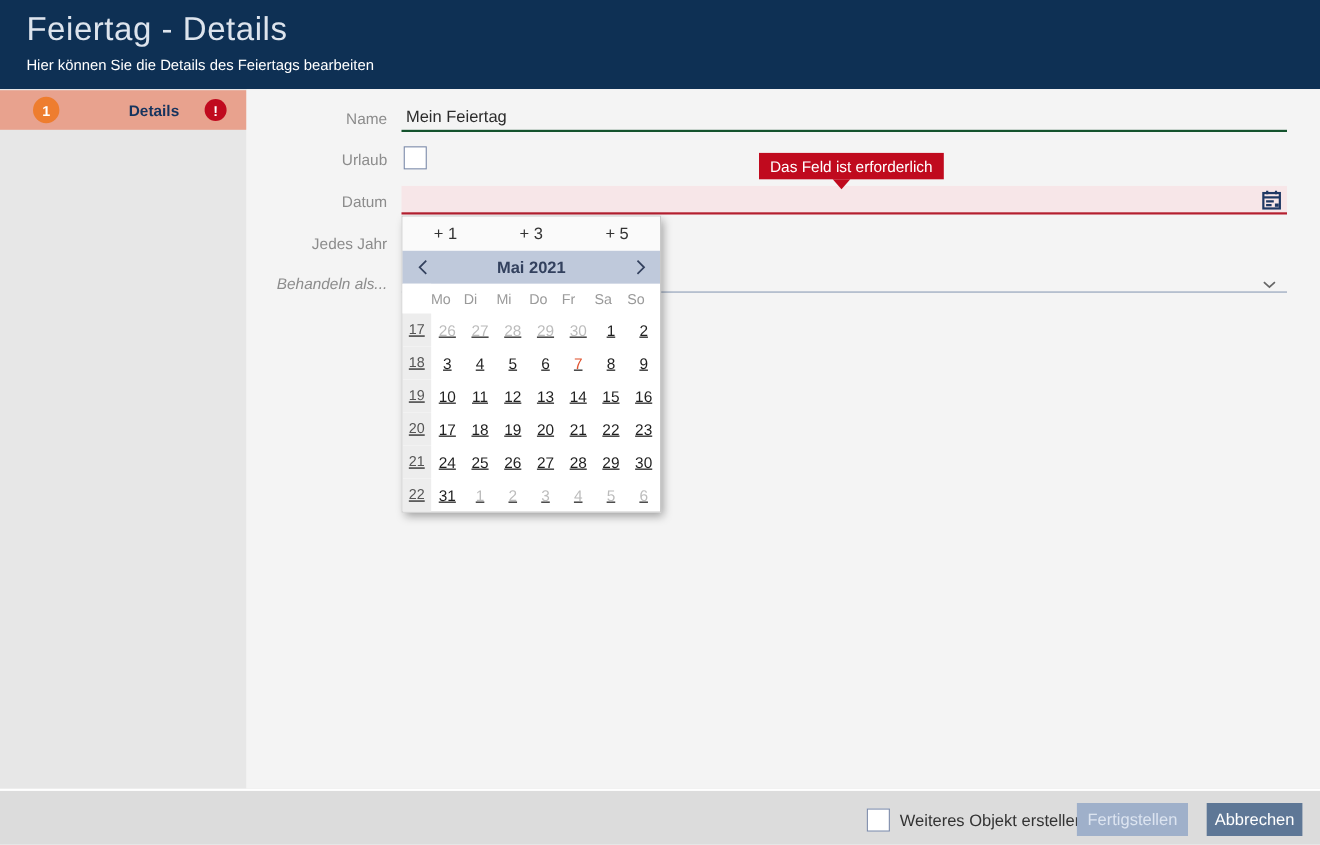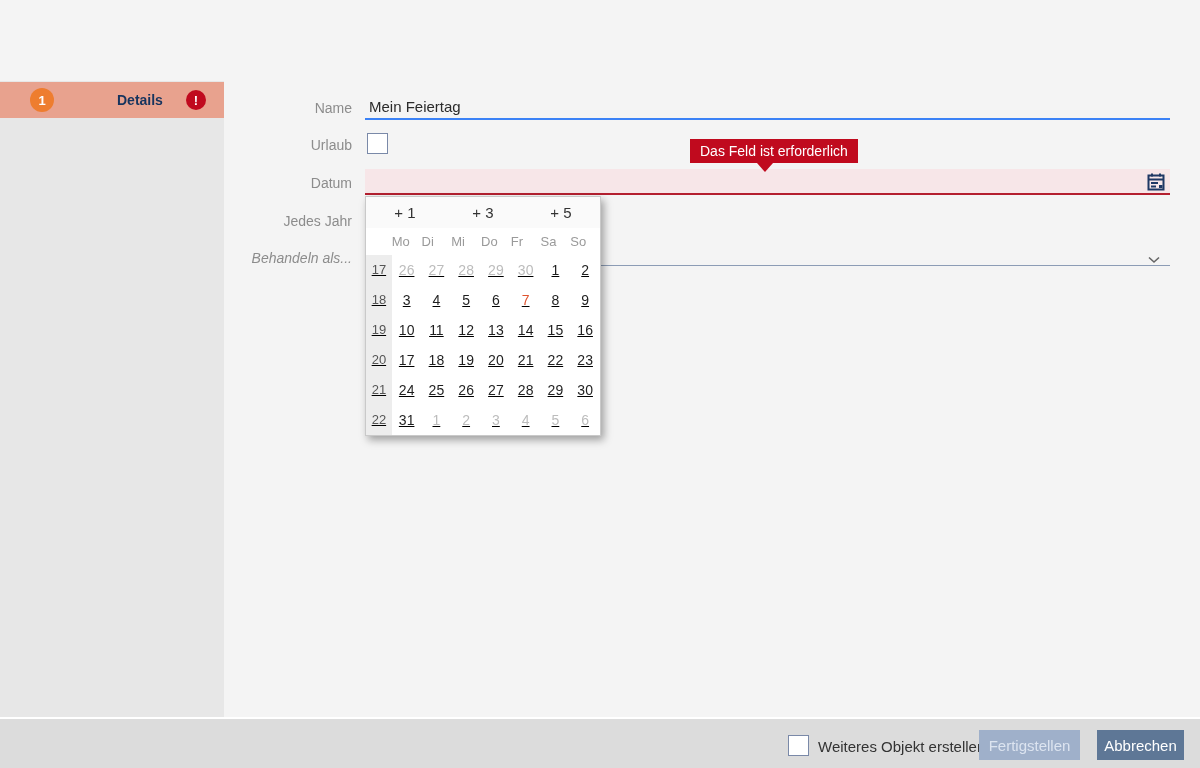--- a/index.html
+++ b/index.html
@@ -33,21 +33,21 @@
   .content { position:absolute; left:224px; top:81px; width:976px; height:636px; background:#f4f4f4; }
   .flabel { position:absolute; width:160px; text-align:right; font-size:14px;
     color:#8c8c8c; right:auto; }
   .lab-name      { left:192px; top:100px;text-align:right; }
   .lab-urlaub    { left:192px; top:137px; }
   .lab-datum     { left:192px; top:175px; }
   .lab-jahr      { left:192px; top:213px; }
   .lab-behandeln { left:192px; top:250px;font-style:italic; }
 
   .name-input { position:absolute; left:365px; top:94px; width:805px; height:26px;
-    background:transparent; border:none; border-bottom:2px solid #3b82f6;
+    background:transparent; border:none; border-bottom:2px solid #14532d;
     font-family:"Liberation Sans", sans-serif; font-size:15px; color:#2b2b2b; padding:0 4px; outline:none; }
 
   .checkbox { position:absolute; width:21px; height:21px; background:#fff;
     border:1px solid #7a89a8; }
   .cb-urlaub { left:367px; top:133px; }
 
   .datum-field { position:absolute; left:365px; top:169px; width:805px; height:26px;
     background:#f7e6e8; border-bottom:2px solid #b41f2f; }
   .datum-cal-btn { position:absolute; right:4px; top:3px; width:20px; height:20px;
     cursor:pointer; }
@@ -92,20 +92,24 @@
   .btn { position:absolute; top:11px; height:30px; border:none; font-family:"Liberation Sans", sans-serif;
     font-size:15px; cursor:pointer; }
   .btn-finish { left:979px; width:101px; background:#9fb0ca; color:#dce4f0; }
   .btn-cancel { left:1097px; width:87px; background:#5e7796; color:#ffffff; }
 </style>
 </head>
 <body>
 
 <div class="stage">
 
+  <div class="header">
+    <div class="header-title">Feiertag - Details</div>
+    <div class="header-sub">Hier können Sie die Details des Feiertags bearbeiten</div>
+  </div>
 
   <div class="sidebar">
     <div class="step">
       <div class="step-num">1</div>
       <div class="step-label">Details</div>
       <div class="step-error">!</div>
     </div>
     <div class="step-arrow"></div>
   </div>
 
@@ -145,20 +149,33 @@
 
   <div class="tooltip">Das Feld ist erforderlich</div>
   <div class="tooltip-arrow"></div>
 
   <div class="calpop">
     <div class="cal-quick" id="cal-quick">
         <div class="cal-quick-btn">+ 1</div>
         <div class="cal-quick-btn">+ 3</div>
         <div class="cal-quick-btn">+ 5</div>
       </div>
+    <div class="cal-nav">
+      <div class="cal-nav-prev">
+        <svg width="9" height="14" viewBox="0 0 9 14">
+            <polyline points="7.5,1 1.5,7 7.5,13" fill="none" stroke="#33415e" stroke-width="1.6"></polyline>
+          </svg>
+      </div>
+      <div class="cal-nav-month">Mai 2021</div>
+      <div class="cal-nav-next">
+        <svg width="9" height="14" viewBox="0 0 9 14">
+            <polyline points="1.5,1 7.5,7 1.5,13" fill="none" stroke="#33415e" stroke-width="1.6"></polyline>
+          </svg>
+      </div>
+    </div>
     <div class="cal-headrow" id="cal-headrow">
         <div class="wk-col"></div>
         <div class="cal-dayhead">Mo</div>
         <div class="cal-dayhead">Di</div>
         <div class="cal-dayhead">Mi</div>
         <div class="cal-dayhead">Do</div>
         <div class="cal-dayhead">Fr</div>
         <div class="cal-dayhead">Sa</div>
         <div class="cal-dayhead">So</div>
       </div>

